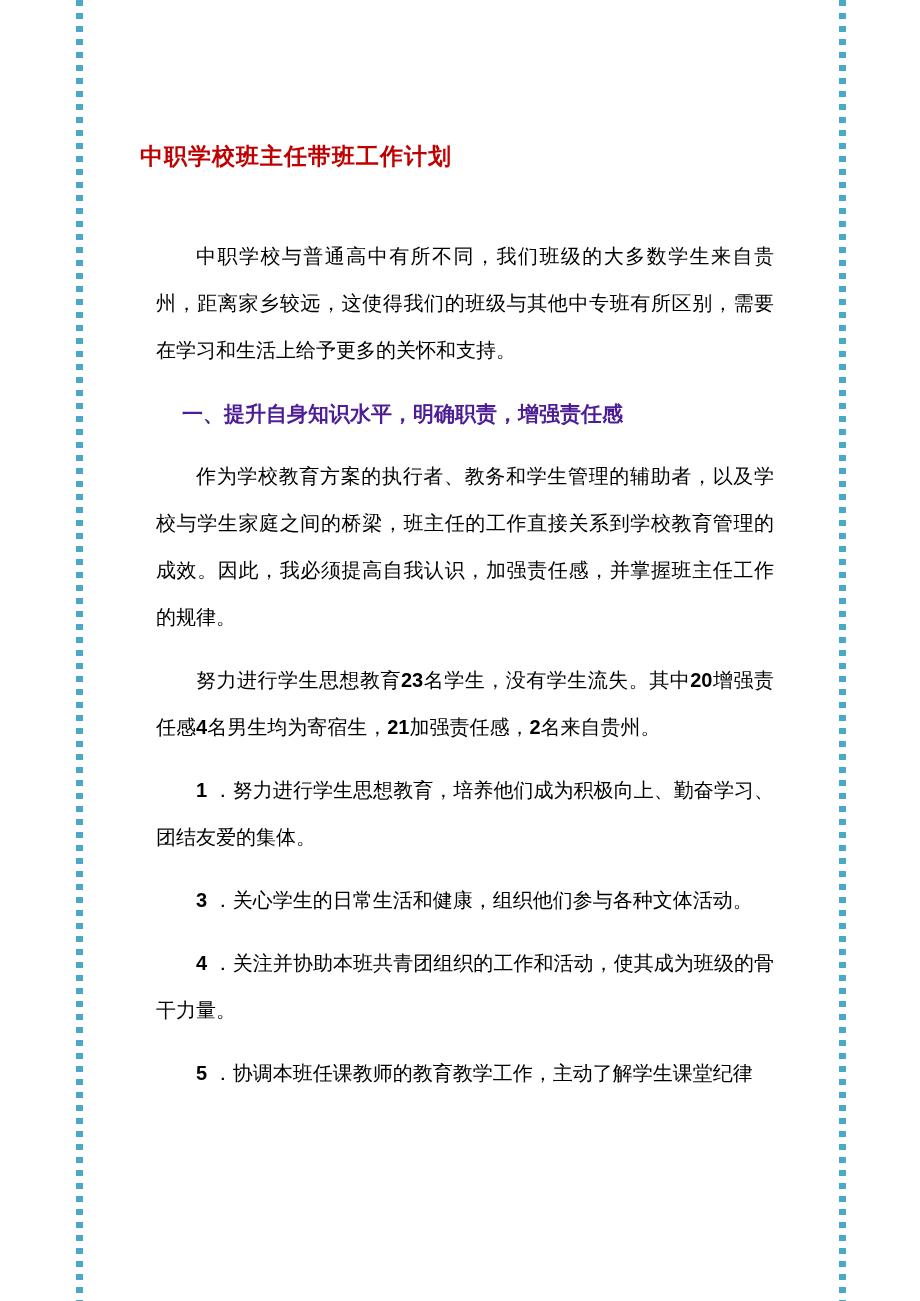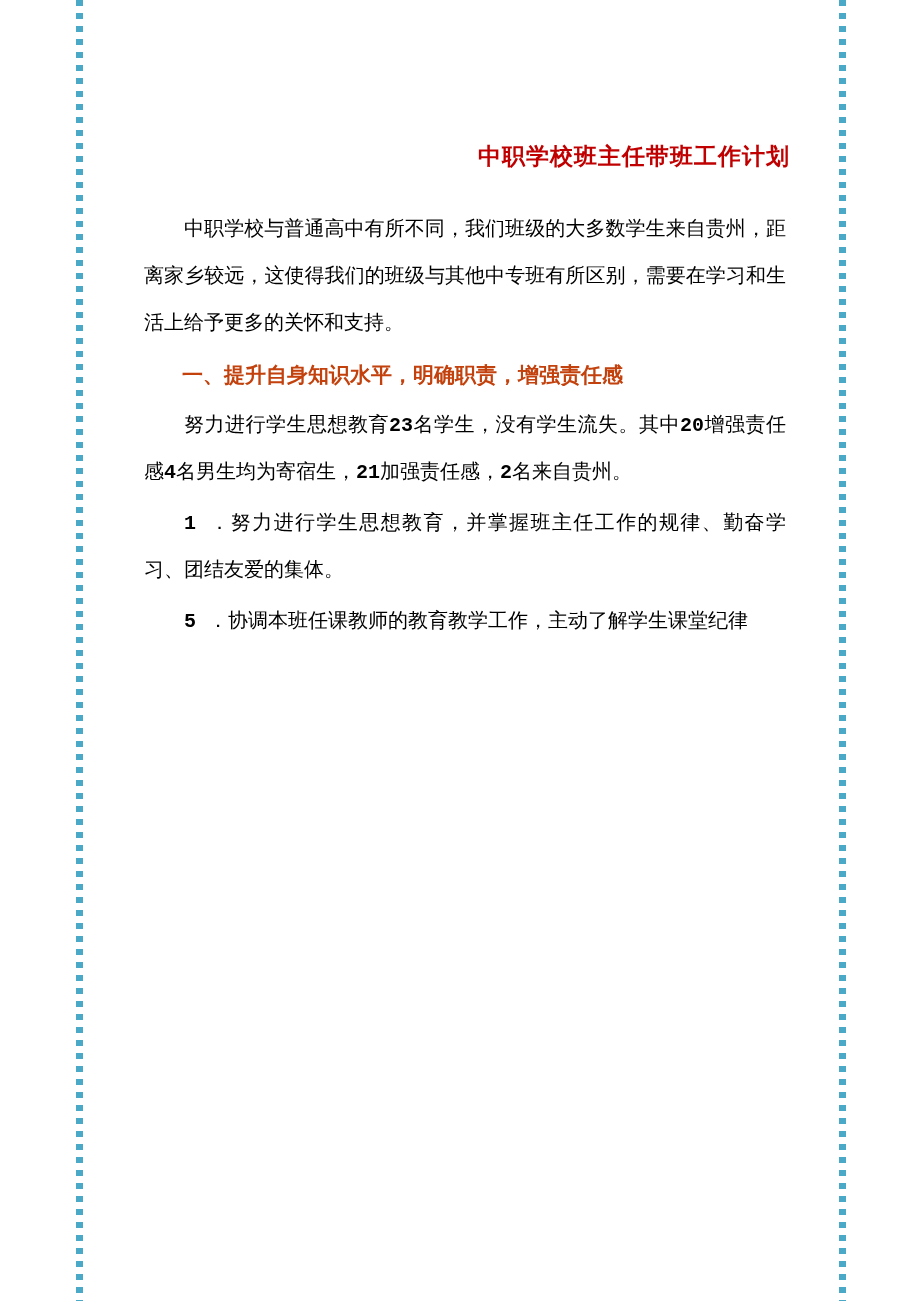--- a/index.html
+++ b/index.html
@@ -29,58 +29,61 @@
   .border-left { left: 76px; }
   .border-right { right: 74px; }
 
   .doc {
     position: absolute;
     left: 140px;
     top: 140px;
     width: 650px;
   }
   .title {
-    margin: 0 0 32px 0;
-    text-align: right;
+    margin: 0 0 59px 0;
+    text-align: left;
     font-size: 23px;
     line-height: 34px;
     font-weight: bold;
     color: #c00000;
     font-family: "Liberation Serif", serif;
     letter-spacing: 1px;
   }
   .para {
-    margin: 4px;
+    margin: 16px;
     font-size: 20px;
     line-height: 47px;
     text-align: justify;
     text-indent: 2em;
-    font-family: Liberation Mono, monospace;
+    font-family: Liberation Sans, sans-serif;
   }
   .heading {
     margin: 0;
     font-size: 21px;
     line-height: 47px;
     font-weight: bold;
     text-indent: 2em;
     font-family: "Liberation Sans", sans-serif;
-    color: #c2410c;
+    color: #4c1d95;
   }
   .bold {
     font-weight: bold;
   }
 </style>
 </head>
 <body>
 
 <div class="border-strip border-left"></div>
 <div class="border-strip border-right"></div>
 
 <div class="doc">
   <h1 class="title">中职学校班主任带班工作计划</h1>
   <div>
       <p class="para"><span>中职学校与普通高中有所不同，我们班级的大多数学生来自贵州，距离家乡较远，这使得我们的班级与其他中专班有所区别，需要在学习和生活上给予更多的关怀和支持。</span></p>
       <p class="heading"><span>一、提升自身知识水平，明确职责，增强责任感</span></p>
+      <p class="para"><span>作为学校教育方案的执行者、教务和学生管理的辅助者，以及学校与学生家庭之间的桥梁，班主任的工作直接关系到学校教育管理的成效。因此，我必须提高自我认识，加强责任感，并掌握班主任工作的规律。</span></p>
       <p class="para"><span>努力进行学生思想教育</span><span class="bold">23</span><span>名学生，没有学生流失。其中</span><span class="bold">20</span><span>增强责任感</span><span class="bold">4</span><span>名男生均为寄宿生，</span><span class="bold">21</span><span>加强责任感，</span><span class="bold">2</span><span>名来自贵州。</span></p>
-      <p class="para"><span class="bold">1</span><span> ．努力进行学生思想教育，并掌握班主任工作的规律、勤奋学习、团结友爱的集体。</span></p>
+      <p class="para"><span class="bold">1</span><span> ．努力进行学生思想教育，培养他们成为积极向上、勤奋学习、团结友爱的集体。</span></p>
+      <p class="para"><span class="bold">3</span><span> ．关心学生的日常生活和健康，组织他们参与各种文体活动。</span></p>
+      <p class="para"><span class="bold">4</span><span> ．关注并协助本班共青团组织的工作和活动，使其成为班级的骨干力量。</span></p>
       <p class="para"><span class="bold">5</span><span> ．协调本班任课教师的教育教学工作，主动了解学生课堂纪律</span></p>
     </div>
 </div>
 
 </body></html>

